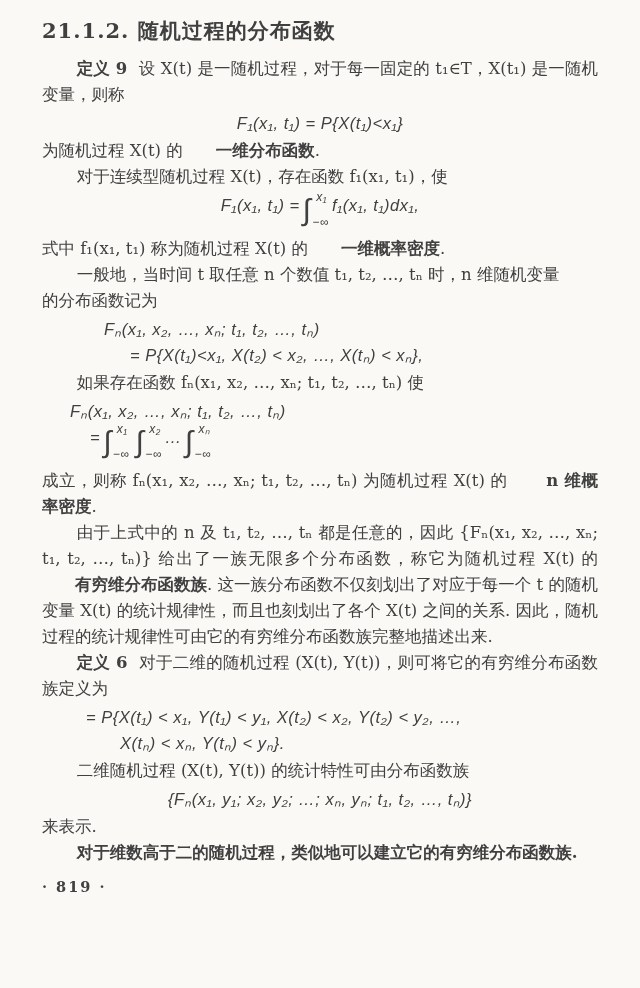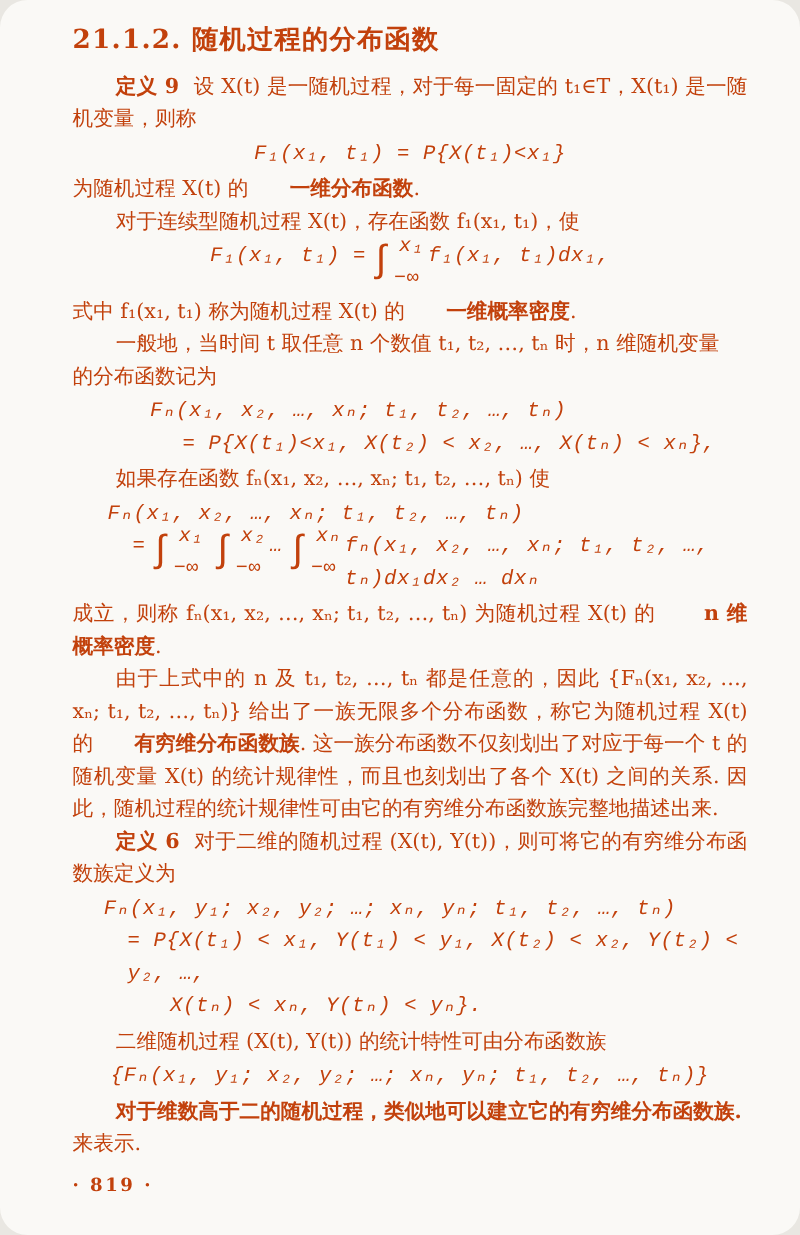--- a/index.html
+++ b/index.html
@@ -1,51 +1,51 @@
 <!DOCTYPE html>
 <html><head>
 <meta charset="utf-8">
 <style>
   html,body{margin:0;padding:0;background:#e9e7e2;}
   .page{
     width:640px;height:988px;box-sizing:border-box;
-    margin:0 auto;padding:16px 42px 0 58px;
-    background:#faf9f6;color:#c2410c;overflow:hidden;
+    margin:0 auto;padding:16px 42px 0 42px;
+    background:#faf9f6;color:#404040;overflow:hidden;
     font-family:"DejaVu Serif","DejaVu Sans",serif;
-    font-size:16.5px;line-height:26px;border-radius:22px;
+    font-size:16.5px;line-height:26px;
   }
   h1.heading{
     font-size:21px;line-height:30px;margin:0 0 10px 0;
     font-weight:bold;letter-spacing:1px;
   }
   p.para{margin:0;text-align:justify;}
   .indent{text-indent:2.1em;}
   .b{font-weight:bold;margin-left:33px;}
   .def-label{font-weight:bold;margin-right:0.7em;}
   .formula{
     margin:2px 0;font-style:italic;
-    font-family:Liberation Mono, monospace;
+    font-family:Liberation Sans, sans-serif;
     letter-spacing:0.5px;
   }
   .center{text-align:center;}
   .fline{display:block;}
   .ind1{padding-left:62px;}
   .ind2{padding-left:88px;}
   .ind3{padding-left:28px;}
   .ind4{padding-left:48px;}
   .ind5{padding-left:25px;}
   .ind6{padding-left:44px;}
   .ind7{padding-left:78px;}
   .tall{min-height:42px;display:flex;align-items:flex-start;}
   .tall.center{justify-content:center;}
   .intgrp{display:inline-flex;align-items:center;margin:0 1px 0 3px;}
   .int-sign{font-size:30px;line-height:30px;font-style:normal;}
   .lims{
     display:inline-flex;flex-direction:column;justify-content:space-between;
-    font-size:16px;line-height:11px;height:36px;margin:0 2px 0 1px;
+    font-size:12px;line-height:11px;height:36px;margin:0 2px 0 1px;
   }
   .lim-sup{align-self:flex-start;margin-left:4px;}
   .lim-sub{align-self:flex-start;margin-top:auto;}
   .page-number{
     text-align:left;padding-right:66px;margin-top:8px;
     font-size:14.5px;font-weight:bold;letter-spacing:2px;
   }
 </style>
 </head>
 <body>
@@ -108,39 +108,37 @@
           </span>
         </span>
         <span>…</span>
         <span class="intgrp">
           <span class="int-sign">∫</span>
           <span class="lims">
             <span class="lim-sup">xₙ</span>
             <span class="lim-sub">−∞</span>
           </span>
         </span>
-        <span>fₙ(x₁, x₂, …, xₙ; t₁, t₂, …, tₙ)dx₁dx₂ … dxₙ</span>
       </span>
   </div>
 
   <p class="para"><span>成立，则称 fₙ(x₁, x₂, …, xₙ; t₁, t₂, …, tₙ) 为随机过程 X(t) 的 </span><span class="b">n 维概率密度</span><span>.</span></p>
 
   <p class="para indent"><span>由于上式中的 n 及 t₁, t₂, …, tₙ 都是任意的，因此 {Fₙ(x₁, x₂, …, xₙ; t₁, t₂, …, tₙ)} 给出了一族无限多个分布函数，称它为随机过程 X(t) 的</span><span class="b">有穷维分布函数族</span><span>. 这一族分布函数不仅刻划出了对应于每一个 t 的随机变量 X(t) 的统计规律性，而且也刻划出了各个 X(t) 之间的关系. 因此，随机过程的统计规律性可由它的有穷维分布函数族完整地描述出来.</span></p>
 
   <p class="para indent"><span class="def-label">定义 6</span><span>对于二维的随机过程 (X(t), Y(t))，则可将它的有穷维分布函数族定义为</span></p>
 
   <div class="formula">
-    <span class="fline ind5">Fₙ(x₁, y₁; x₂, y₂; …; xₙ, yₙ; t₁, t₂, …, tₙ)</span>
     <span class="fline ind6">= P{X(t₁) &lt; x₁, Y(t₁) &lt; y₁, X(t₂) &lt; x₂, Y(t₂) &lt; y₂, …,</span>
     <span class="fline ind7">X(tₙ) &lt; xₙ, Y(tₙ) &lt; yₙ}.</span>
   </div>
 
   <p class="para indent">二维随机过程 (X(t), Y(t)) 的统计特性可由分布函数族</p>
 
   <div class="formula center">{Fₙ(x₁, y₁; x₂, y₂; …; xₙ, yₙ; t₁, t₂, …, tₙ)}</div>
 
+  <p class="para">来表示.</p>
+
   <p class="para indent b">对于维数高于二的随机过程，类似地可以建立它的有穷维分布函数族.</p>
-
-  <p class="para">来表示.</p>
 
   <div class="page-number">· 819 ·</div>
 
 </div>
 
 </body></html>

